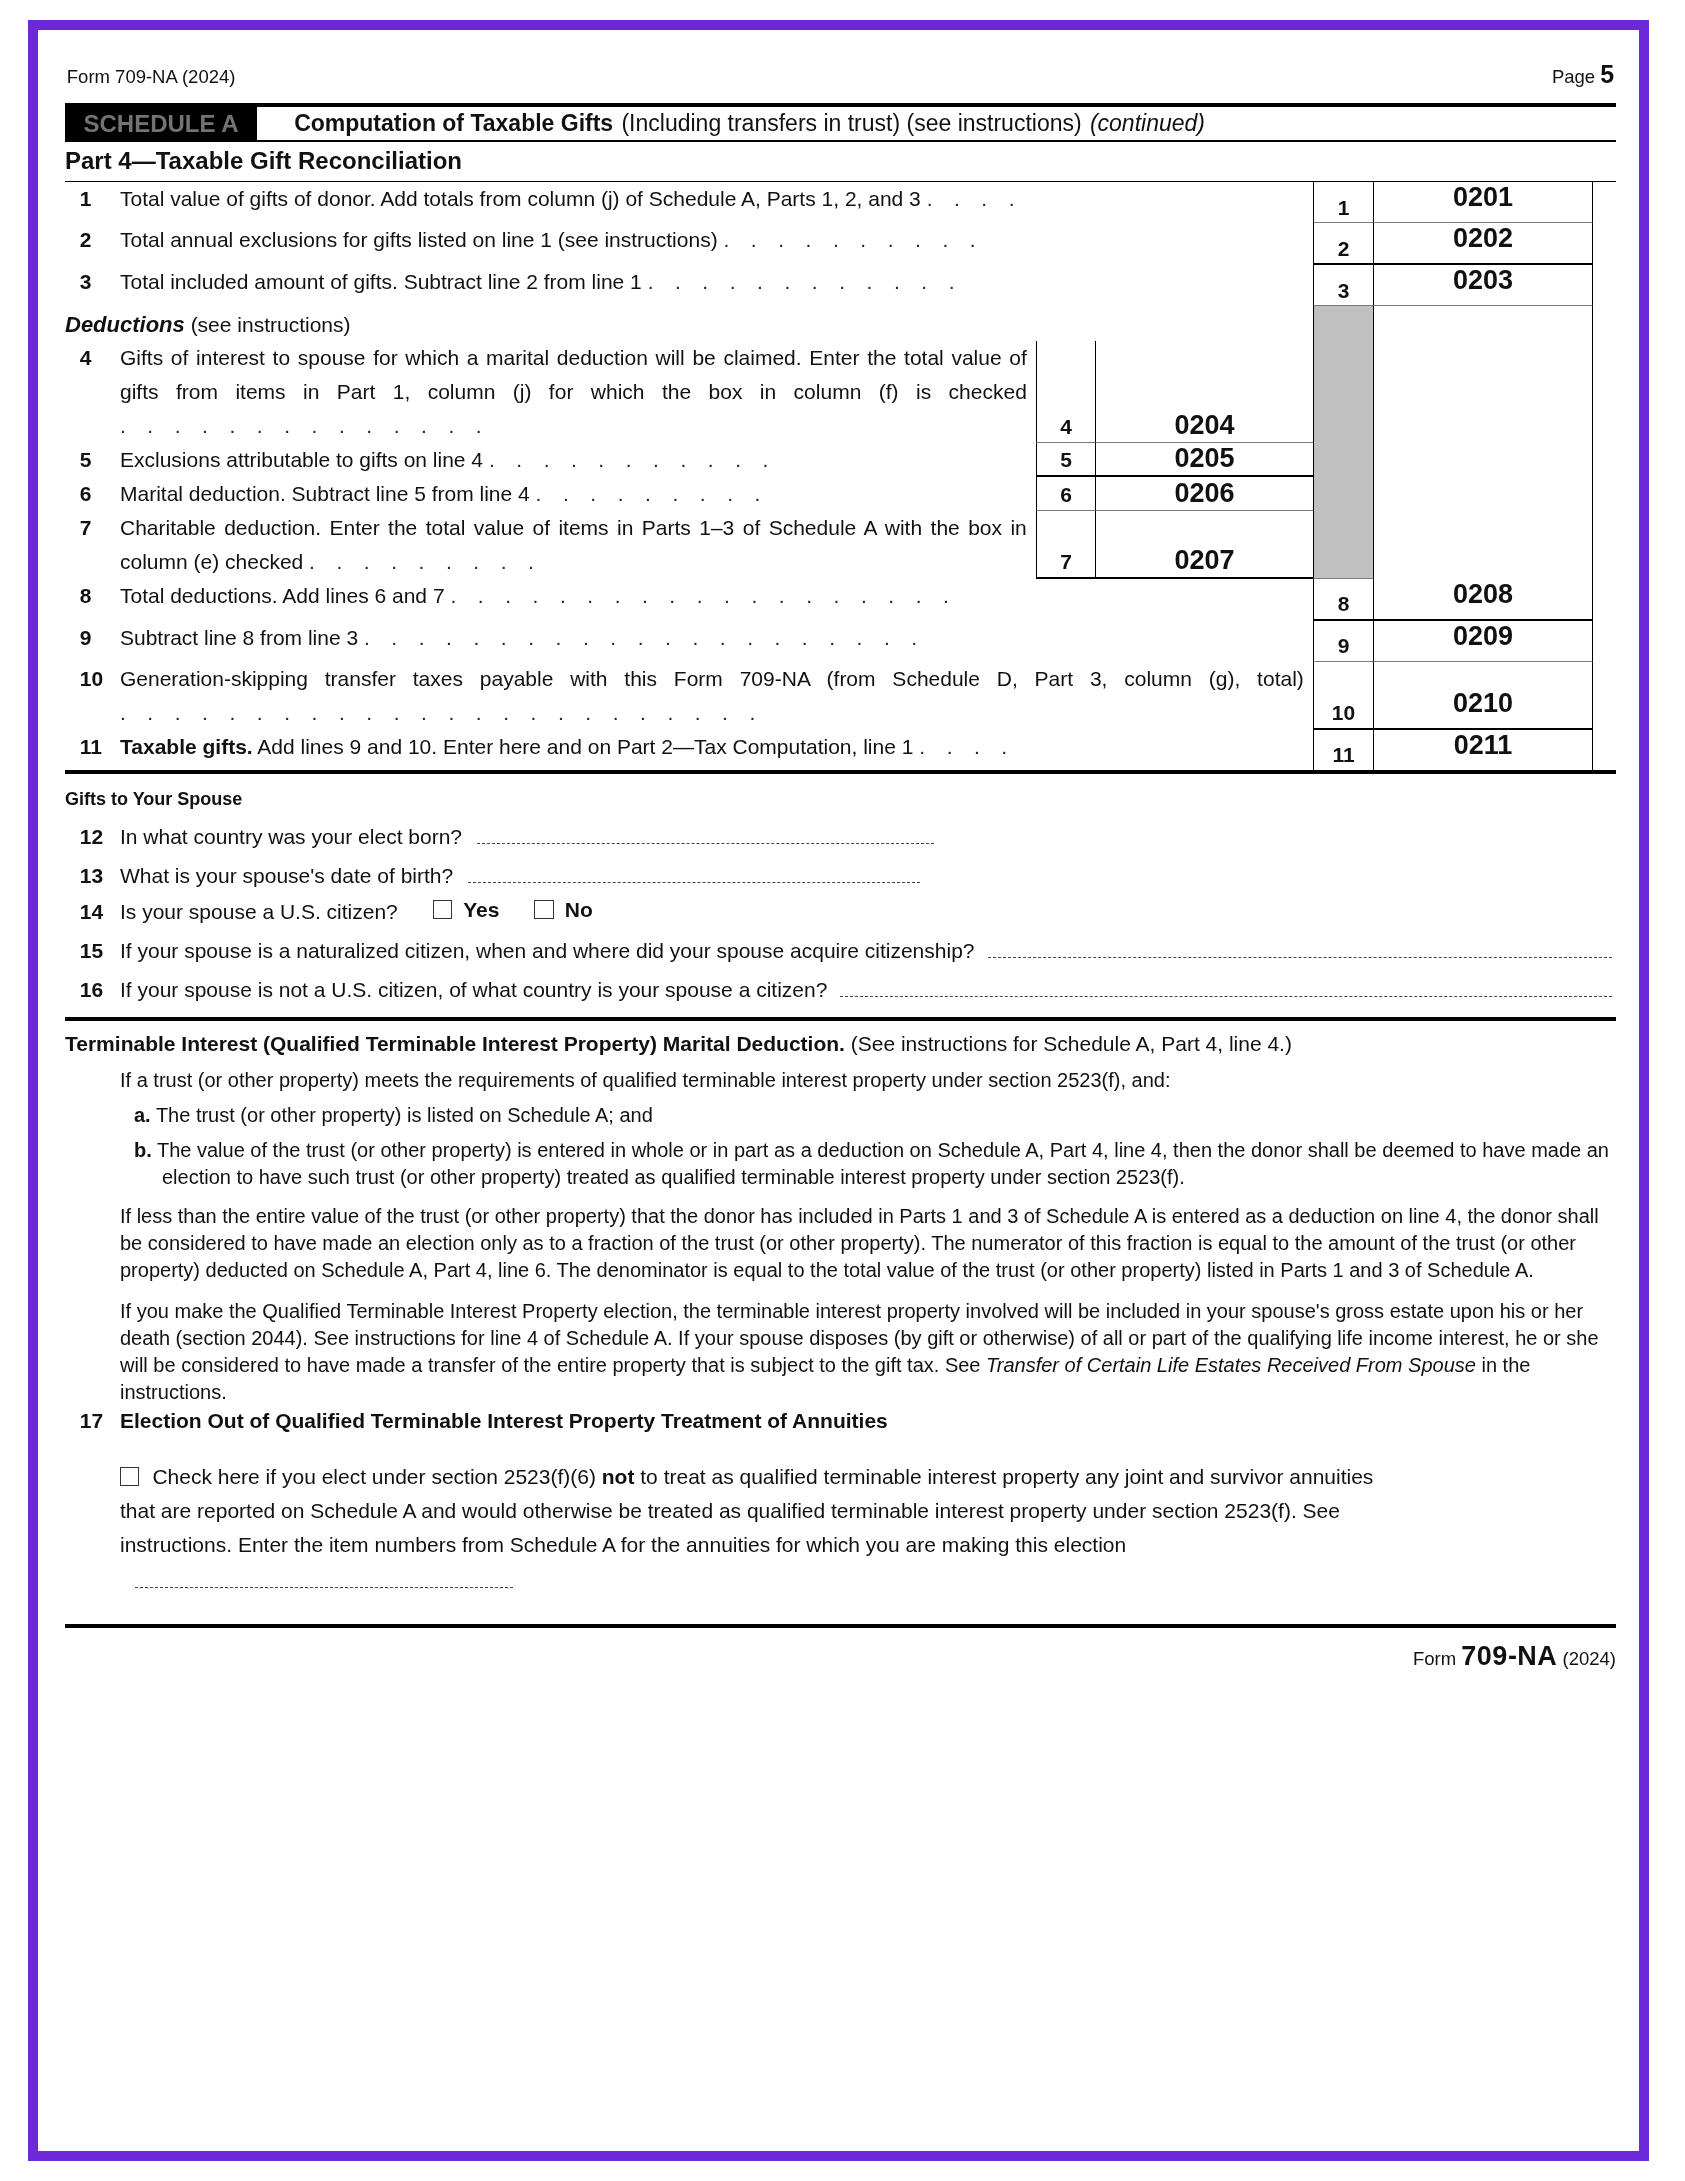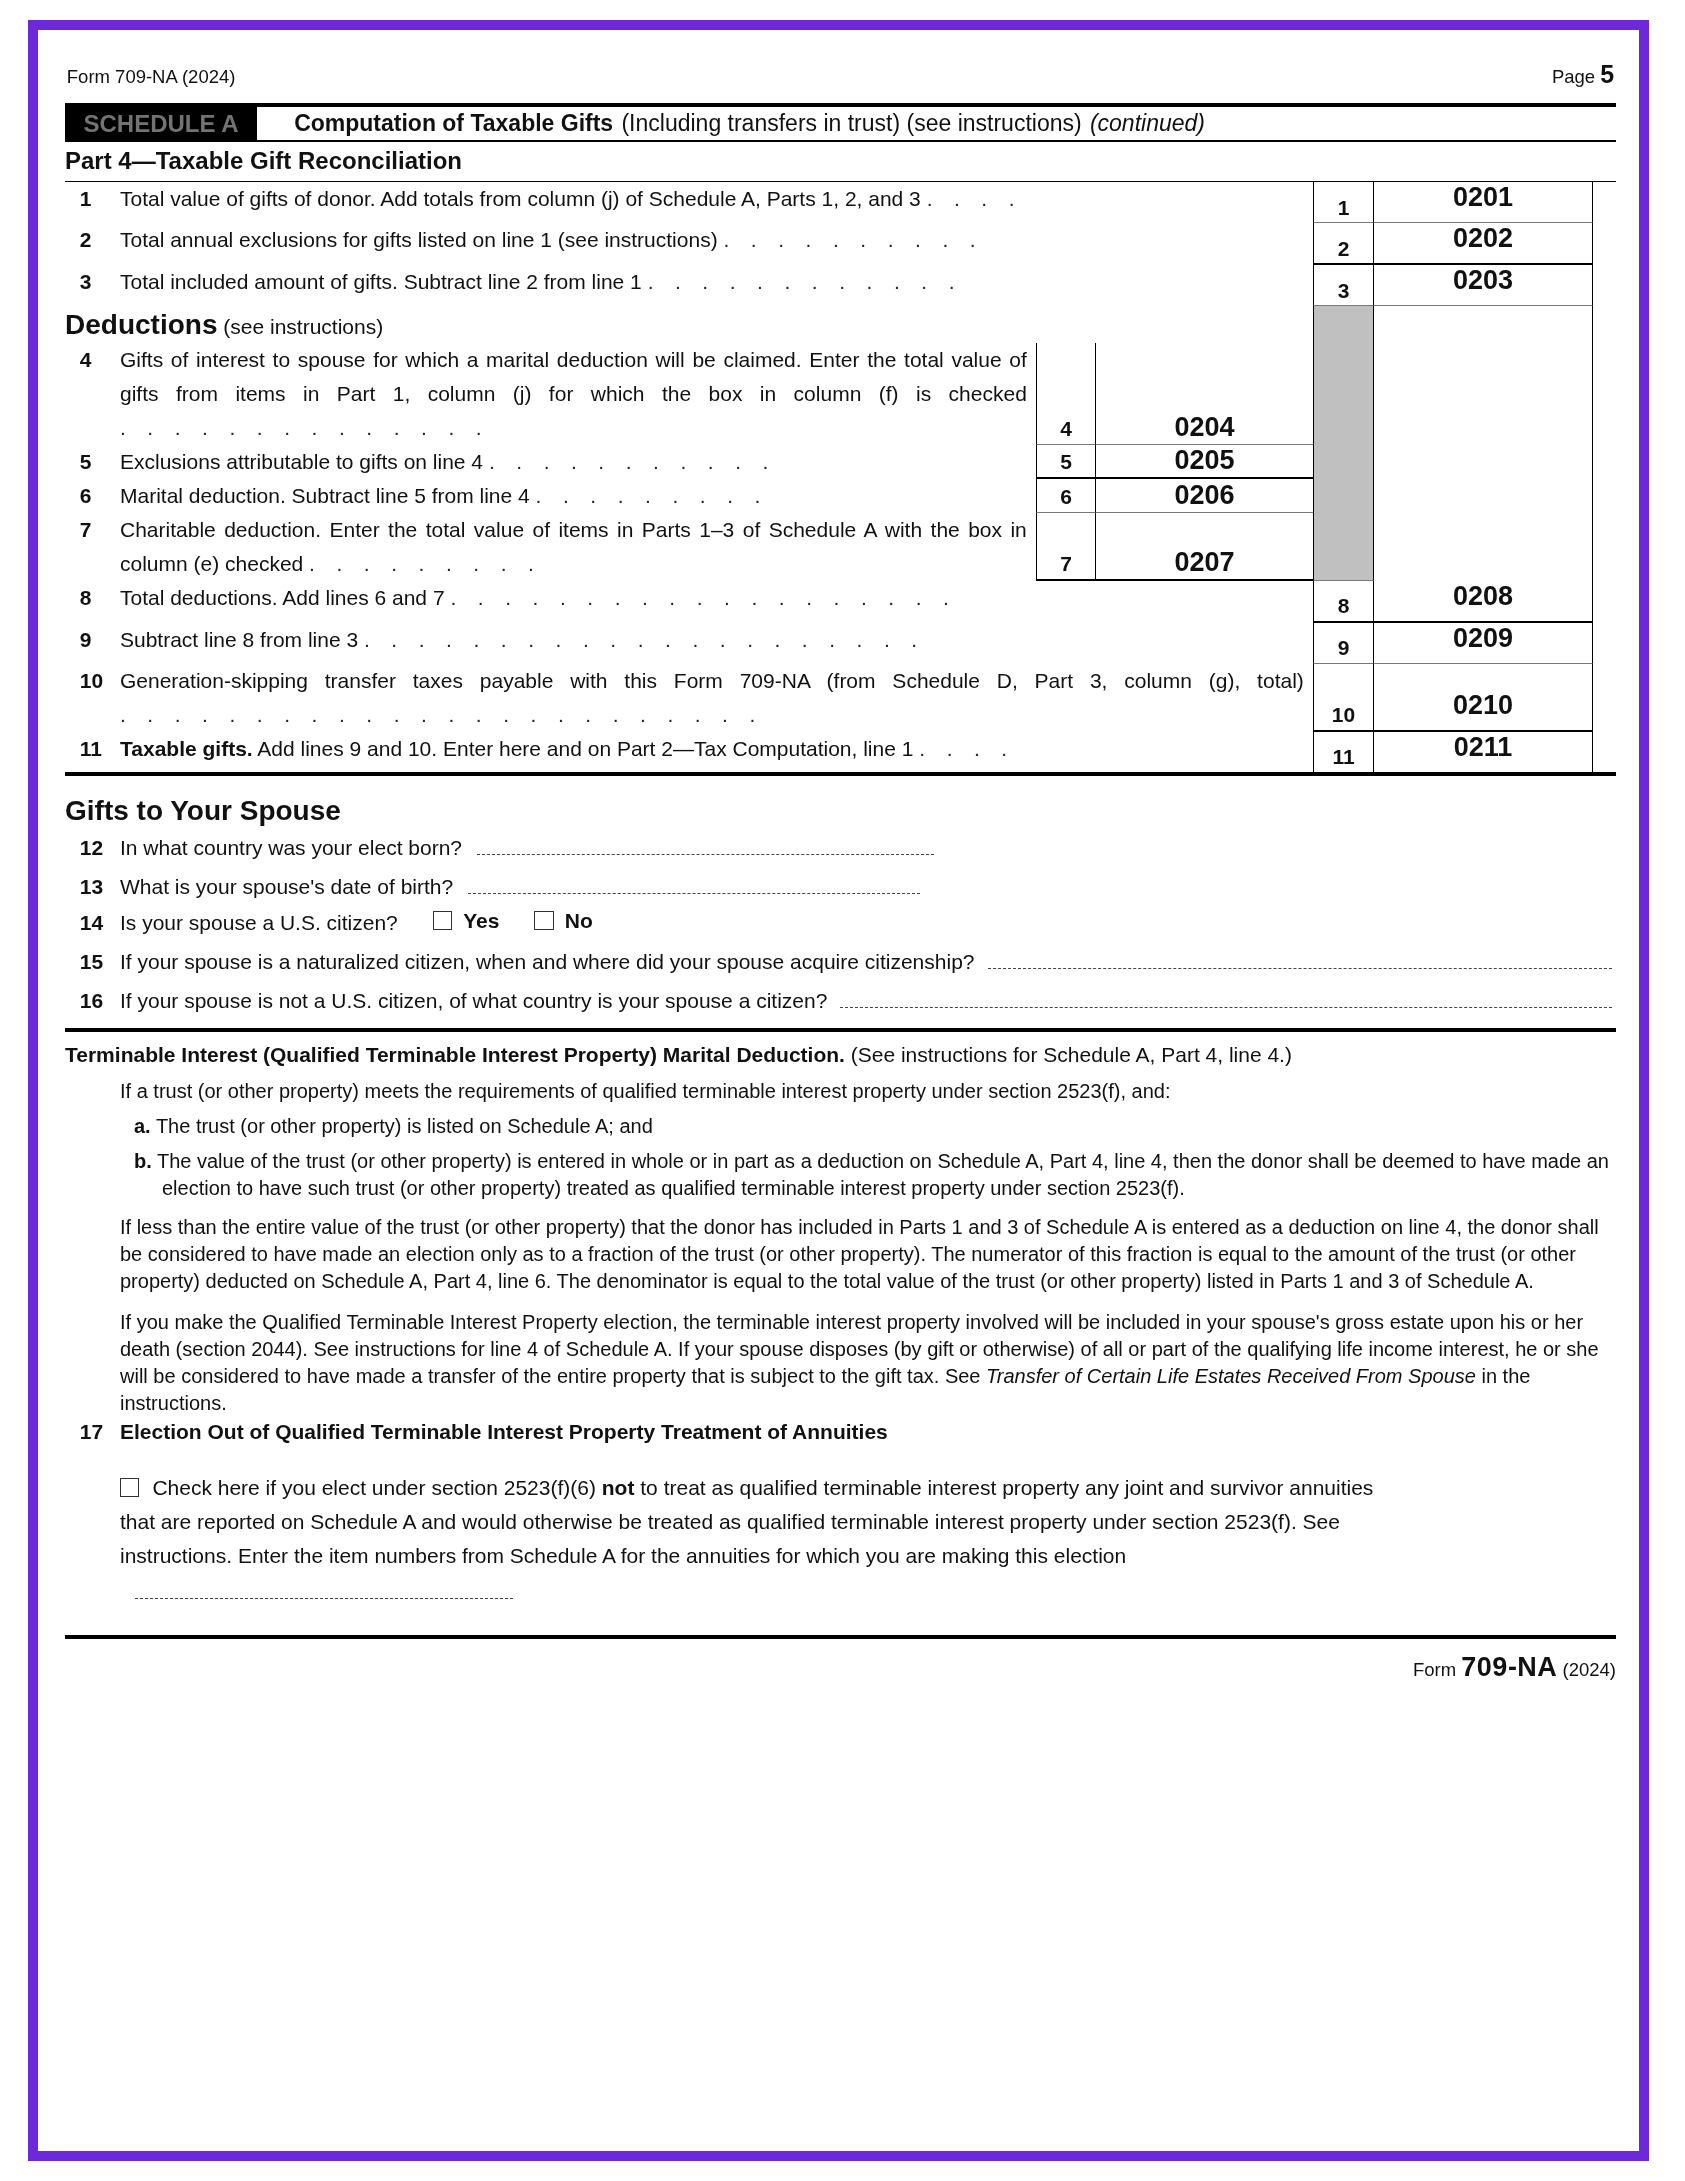--- a/index.html
+++ b/index.html
@@ -43,25 +43,25 @@
   .inum { width:60px; border-left:0.9px solid #000; border-right:0.9px solid #000;
           font-weight:bold; font-size:21px; display:flex; align-items:flex-end;
           justify-content:center; padding-bottom:2.8px; }
   .iamt { width:217px; font-weight:bold; font-size:27px; display:flex;
           align-items:flex-end; justify-content:center; padding-bottom:0.9px; }
   .endpad { width:23px; }
   .bb-thin  { border-bottom:0.9px solid #7a7a7a; }
   .bb-thick { border-bottom:2.8px solid #000; }
   .gray { background:#c0c0c0; }
   .subhead { font-size:21px; line-height:33px; padding-top:1.8px; }
-  .subhead b { font-size:28px; }
+  .subhead b { font-size:22px;font-style:italic; }
 
   
   .spouse-section { border-bottom:4.6px solid #000; padding-bottom:9.2px; }
-  .sp-head { font-size:28px; font-weight:bold; line-height:33px; padding-top:18px; }
+  .sp-head { font-size:18px; font-weight:bold; line-height:33px; padding-top:9px; }
   .qrow { display:flex; align-items:baseline; min-height:36px; font-size:21px; }
   .qrow .lnum { line-height:36px; }
   .qtext { white-space:nowrap; line-height:36px; }
   .dash { display:inline-block; border-bottom:1.8px dashed #444; height:28px; }
   .dash.fill { flex:1; margin-left:13px; margin-right:3.7px; }
   .cbgroup { display:flex; align-items:center; gap:11px; margin-left:35px; }
   .cbox { display:inline-block; width:19.4px; height:19.4px; border:1.8px solid #333; background:#fff; }
   .cblabel { font-weight:bold; font-size:21px; margin-right:24px; }
 
   

